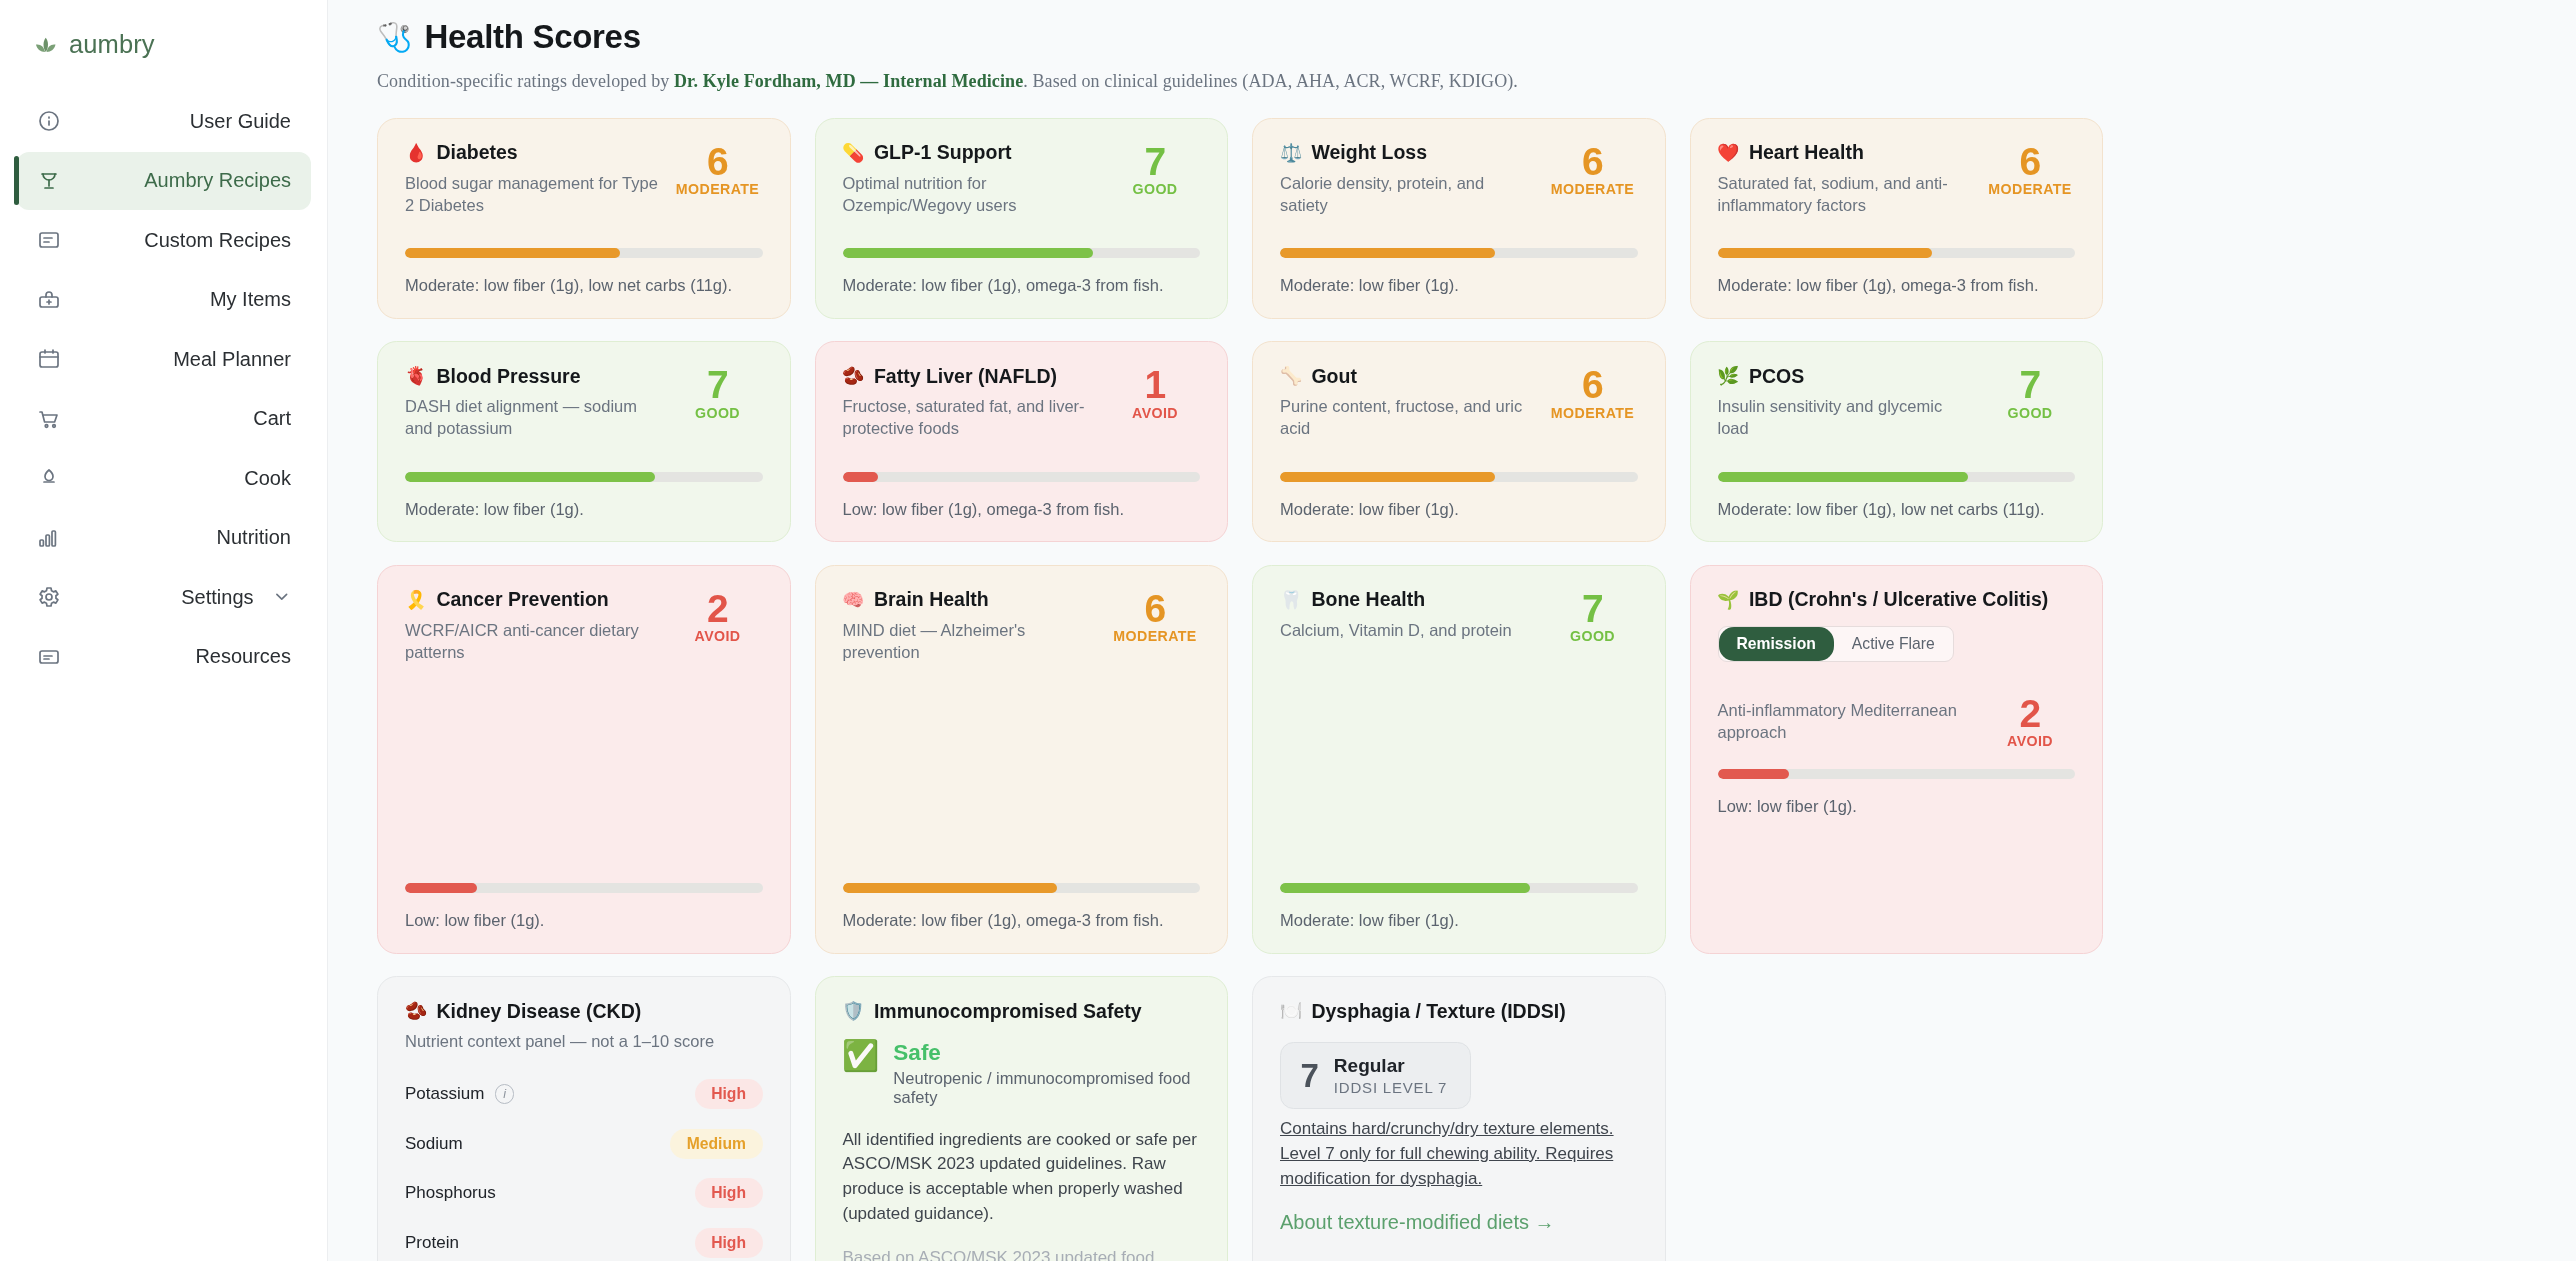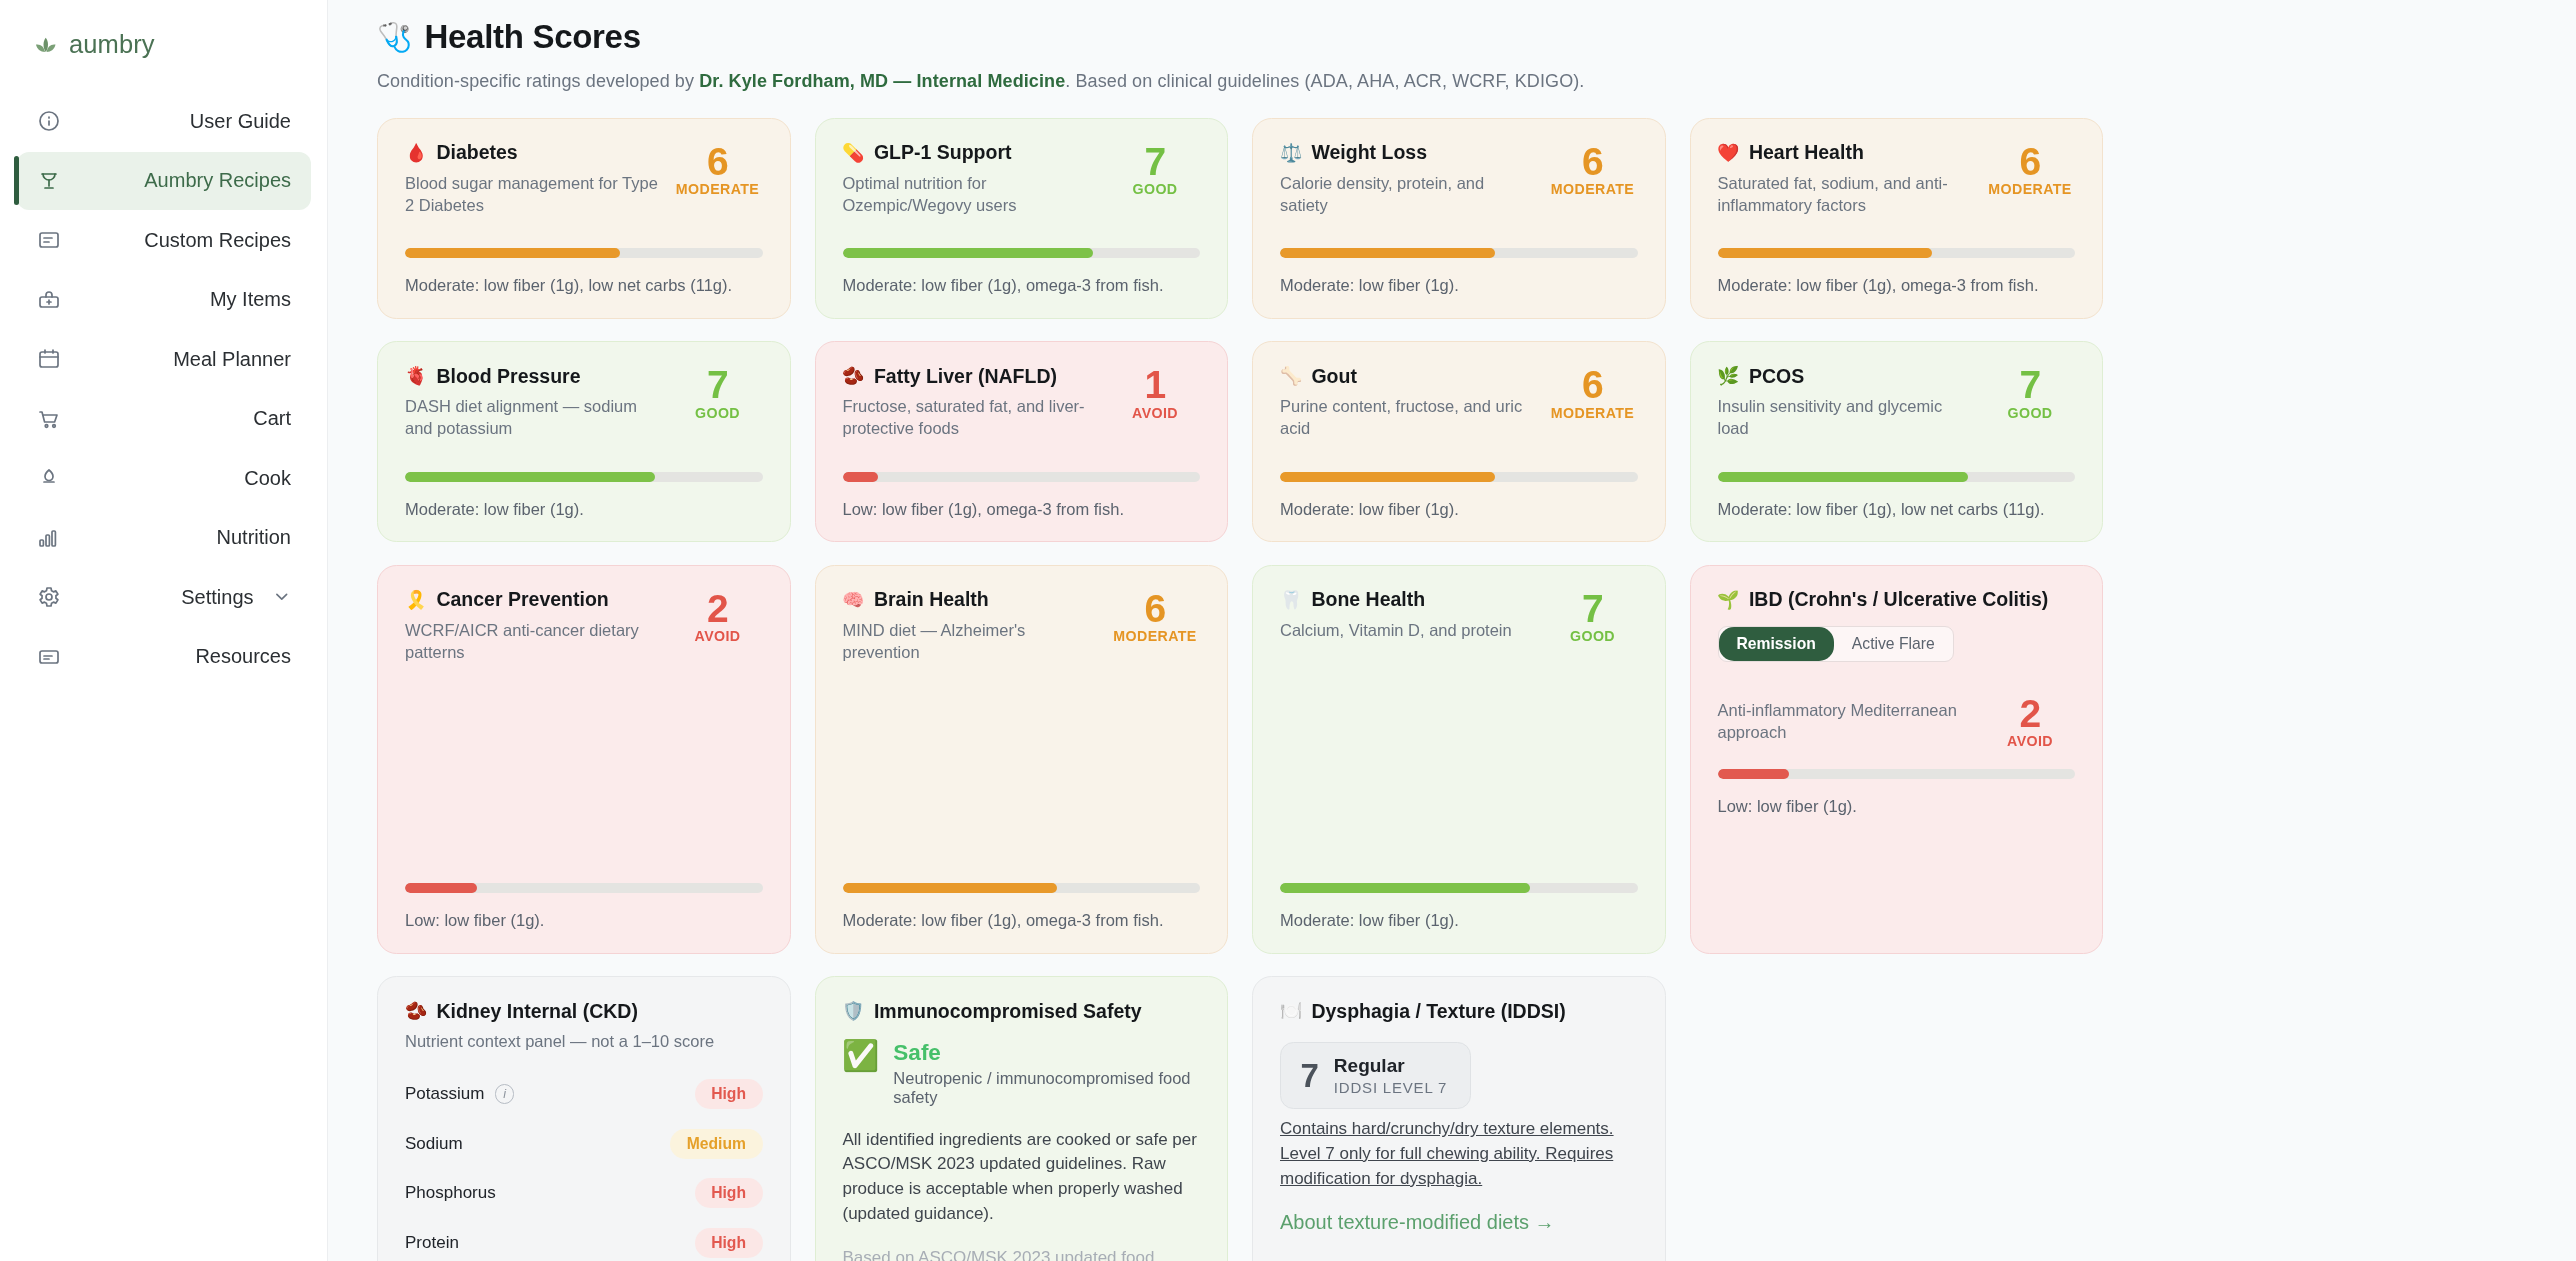--- a/index.html
+++ b/index.html
@@ -40,21 +40,21 @@
   }
   .nav-label { flex: 1; }
   .chev { width: 19.5px; height: 19.5px; }
   .chev svg { width: 19.5px; height: 19.5px; stroke: #6b7480; stroke-width: 2; fill: none; stroke-linecap: round; stroke-linejoin: round; }
 
   
   .main { flex: 1; height: 1262px; padding: 10.5px 33px 0 49px; overflow: hidden; }
   .page-title-row { display: flex; align-items: center; gap: 12px; margin-top: 7.5px; }
   .title-icon { font-size: 28.5px; line-height: 1; }
   .page-title { font-size: 33px; font-weight: 700; color: #15181b; letter-spacing: -0.3px; }
-  .subtitle { margin-top: 15px; font-size: 18px; color: #6b7480; letter-spacing: 0.1px; }
+  .subtitle { margin-top: 15px; font-size: 18px; color: #6b7480; letter-spacing: 0.1px; font-family: Liberation Serif, serif; }
   .subtitle b { color: #2f6b3f; font-weight: 700; }
 
   .grid {
     margin-top: 25.5px;
     display: grid;
     grid-template-columns: repeat(4, 1fr);
     gap: 22.5px 24px;
   }
 
   
@@ -495,21 +495,21 @@
           </div>
           <div class="bar-track" style="margin-top:19.5px">
             <div class="bar-fill f-avoid" style="width:20%"></div>
           </div>
           <div class="card-note">Low: low fiber (1g).</div>
           <div style="flex:1"></div>
         </article>
         <article class="card tall theme-neutral">
           <div class="card-title">
             <span class="card-emoji">🫘</span>
-            <span>Kidney Internal (CKD)</span>
+            <span>Kidney Disease (CKD)</span>
           </div>
           <div class="card-desc">Nutrient context panel — not a 1–10 score</div>
           <div class="ckd-rows">
             <div class="ckd-row">
               <span class="ckd-name">
                 <span>Potassium</span>
                 <span class="info-i">i</span>
               </span>
               <span class="pill high">High</span>
             </div>

